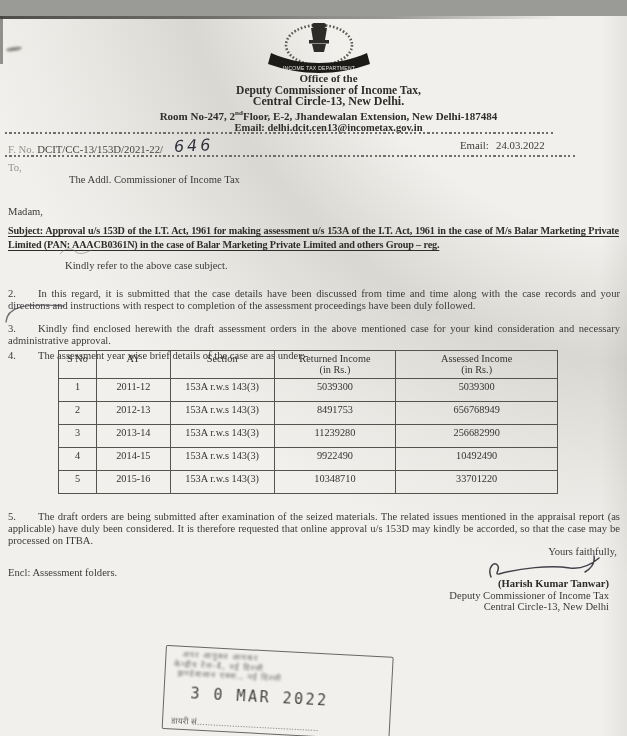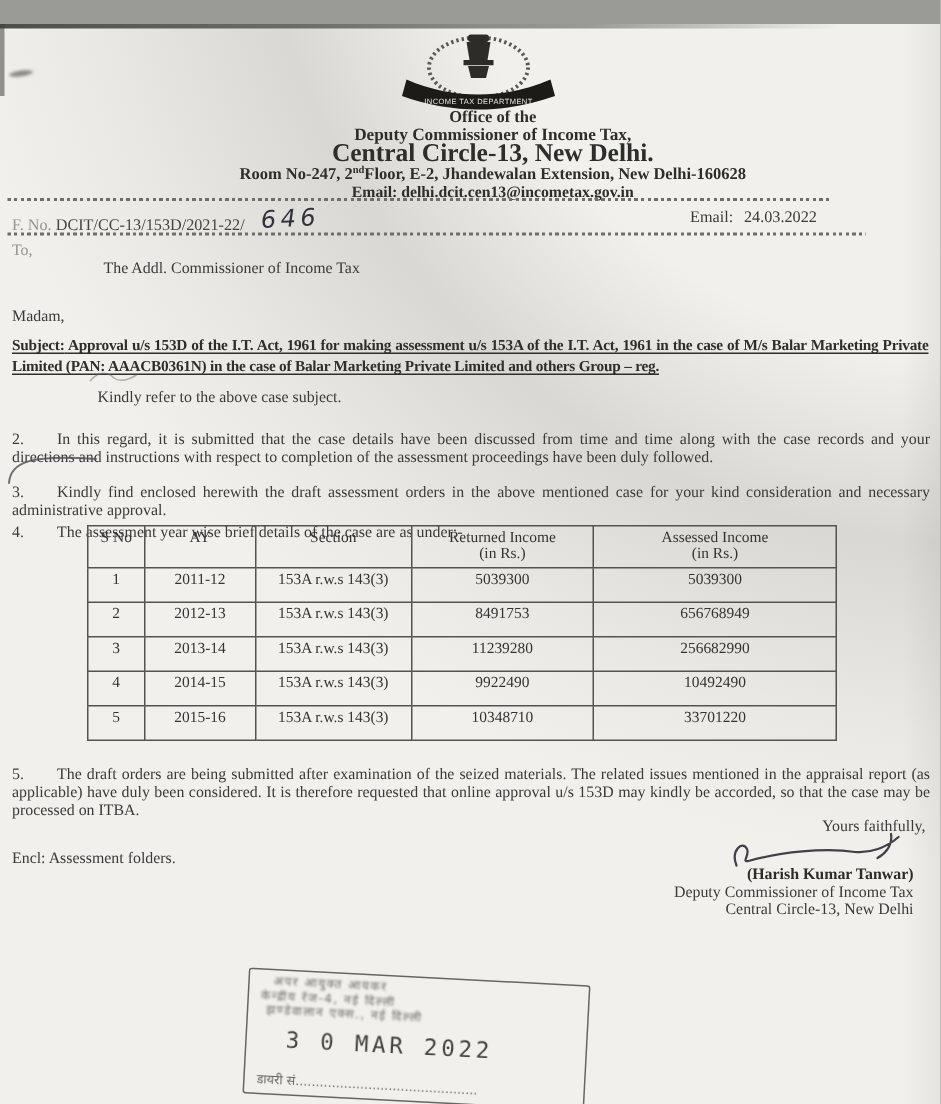--- a/index.html
+++ b/index.html
@@ -18,21 +18,21 @@
   .top-edge{position:absolute;top:0;left:0;width:560px;height:2.5px;
     background:linear-gradient(to right, rgba(50,48,44,.85), rgba(50,48,44,.45) 70%, rgba(50,48,44,0));}
   .left-strip{position:absolute;left:0;top:0;width:2.5px;height:48px;background:rgba(70,68,62,.55);}
   .smudge{position:absolute;left:6px;top:31px;width:16px;height:4px;background:#8d8c86;border-radius:50%;filter:blur(1px);transform:rotate(-8deg);}
 
   
   .emblem{position:absolute;left:267px;top:5px;width:104px;height:54px;}
   .lh{position:absolute;left:30px;right:0;top:57px;text-align:center;font-weight:bold;color:#2d2d2b;}
   .lh .l1{font-size:11px;line-height:11.5px;}
   .lh .l2{font-size:11.5px;line-height:11.5px;}
-  .lh .l3{font-size:17px;line-height:11.5px;}
+  .lh .l3{font-size:12px;line-height:11.5px;}
   .lh .l4{font-size:11px;line-height:11.5px;}
   .lh .l5{font-size:10.5px;line-height:11.5px;}
   sup{font-size:7px;}
 
   .dotline{position:absolute;height:1.6px;
     background-image:repeating-linear-gradient(to right,#6f6e6a 0 2.2px, transparent 2.2px 4.4px);}
 
   .refrow{position:absolute;left:8px;right:0;top:122px;font-size:10.8px;}
   .handwritten{display:inline-block;font-family:"DejaVu Sans",sans-serif;font-style:italic;
     font-size:16px;letter-spacing:3px;color:#32323f;transform:rotate(-3deg) translateY(-2px);margin-left:8px;}
@@ -89,21 +89,21 @@
     <g>
       <path d="M4 32 C 20 39, 36 42, 52 42 C 68 42, 84 39, 100 32 L 103 43 C 86 49, 69 52, 52 52 C 35 52, 18 49, 1 43 Z" fill="#1c1b18"></path>
       <text x="52" y="48.5" text-anchor="middle" font-size="5" fill="#e8e6e0" letter-spacing="0.3" font-family="Liberation Sans, sans-serif">INCOME TAX DEPARTMENT</text>
     </g>
   </svg>
 
   <div class="lh">
     <div class="l1">Office of the</div>
     <div class="l2">Deputy Commissioner of Income Tax,</div>
     <div class="l3">Central Circle-13, New Delhi.</div>
-    <div class="l4"><span>Room No-247, 2</span><sup>nd</sup><span>Floor, E-2, Jhandewalan Extension, New Delhi-160628</span></div>
+    <div class="l4"><span>Room No-247, 2</span><sup>nd</sup><span>Floor, E-2, Jhandewalan Extension, New Delhi-187484</span></div>
     <div class="l5">Email: delhi.dcit.cen13@incometax.gov.in</div>
   </div>
 
   <div class="dotline" style="left:5px;top:116px;width:550px;"></div>
   <div class="refrow">
     <span class="faded">F. No.</span>
     <span style="color:#45443f;">DCIT/CC-13/153D/2021-22/</span>
     <span class="handwritten">646</span>
     <span class="t" style="left:452px;top:1px;">Email:</span>
     <span class="t" style="left:488px;top:1px;">24.03.2022</span>

